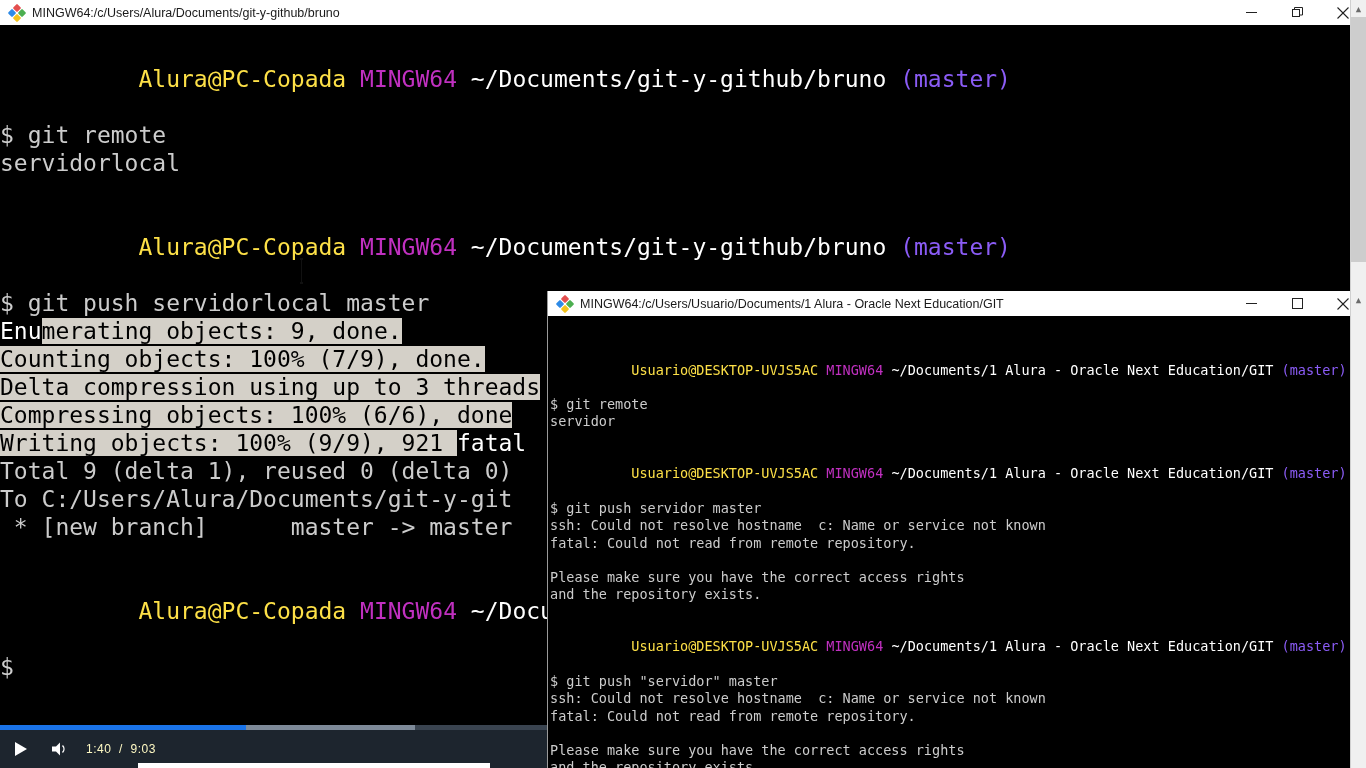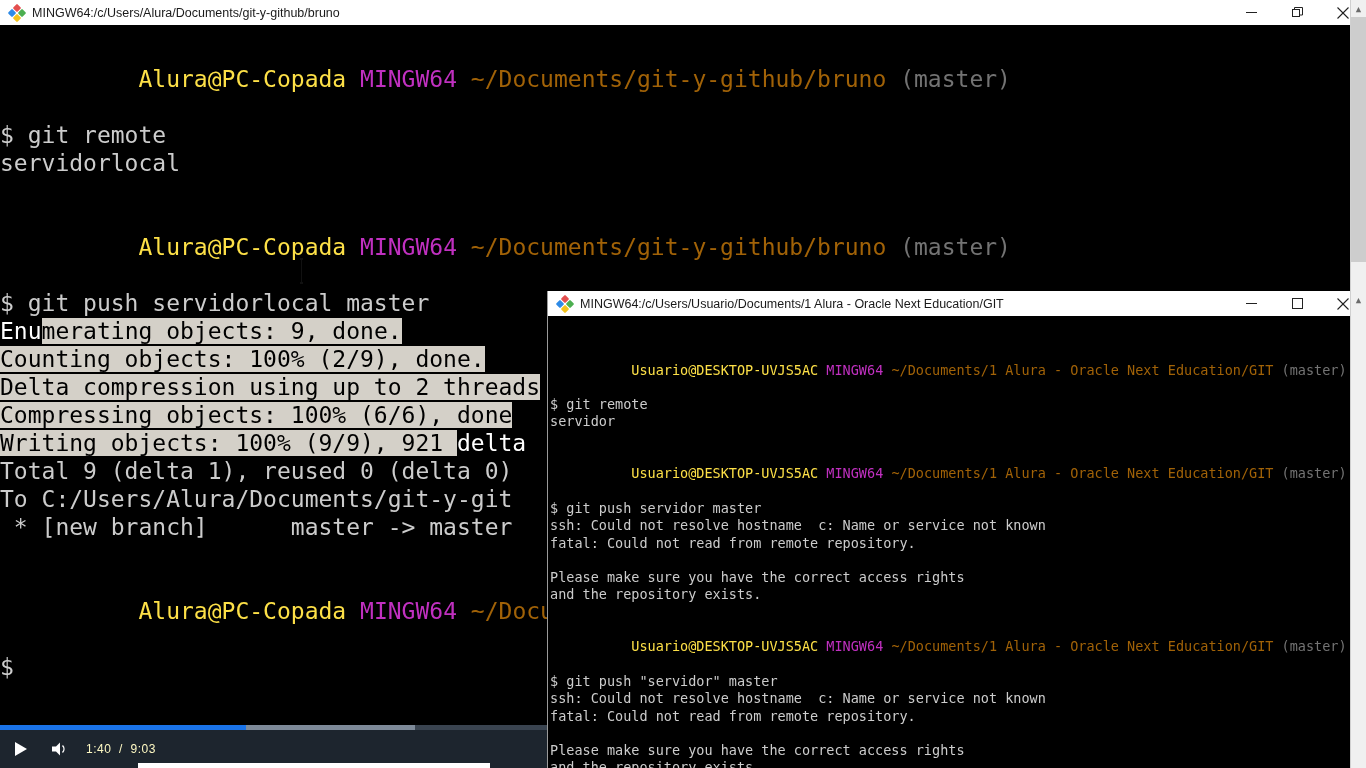--- a/index.html
+++ b/index.html
@@ -44,22 +44,22 @@
 
   
   #win2 { left:547px; top:291px; width:819px; height:477px; border-left:1px solid #9a9a9a;}
   #win2 .titlebar { border-bottom:2px solid #14532d; }
   #win2 .term { top:25px; bottom:0; right:16px; }
   #win2 .scr { font-size:13.5px; line-height:17.3px; padding:11px 0 0 2px; }
 
   
   .c-green  { color:#fde047; }
   .c-mag    { color:#c030c0; }
-  .c-yellow { color:#a16207; }
-  .c-cyan   { color:#737373; }
+  .c-yellow { color:#ffffff; }
+  .c-cyan   { color:#8b5cf6; }
   .c-white  { color:#cccccc; }
   .sel      { background:#d4d0c8; color:#000000; }
   .inv      { background:#000000; color:#ffffff; }
 
   
   .sb { position:absolute; top:0; right:0; width:16px; bottom:0; background:#f0f0f0; border-left:1px solid #d0d0d0; box-sizing:border-box;}
   .sb-arrow { height:17px; display:flex; align-items:center; justify-content:center; color:#6b6b6b; font-size:9px;}
   .sb-thumb { position:absolute; left:0; right:0; background:#cdcdcd; }
 
   
@@ -118,24 +118,24 @@
         </div>
         <div class="line c-white">$ git remote</div>
         <div class="line c-white">servidorlocal</div>
         <div class="line c-white">&nbsp;</div>
         <div class="line">
           <span class="c-green">Alura@PC-Copada</span><span class="c-white"> </span><span class="c-mag">MINGW64</span><span class="c-white"> </span><span class="c-yellow">~/Documents/git-y-github/bruno</span><span class="c-white"> </span><span class="c-cyan">(master)</span>
         </div>
         <div class="line c-white">$ git push servidorlocal master</div>
 
         <div class="line"><span class="inv">Enu</span><span class="sel">merating objects: 9, done.</span></div>
-        <div class="line"><span class="sel">Counting objects: 100% (2/9), done.</span></div>
-        <div class="line"><span class="sel">Delta compression using up to 2 threads</span></div>
+        <div class="line"><span class="sel">Counting objects: 100% (7/9), done.</span></div>
+        <div class="line"><span class="sel">Delta compression using up to 3 threads</span></div>
         <div class="line"><span class="sel">Compressing objects: 100% (6/6), done</span></div>
-        <div class="line"><span class="sel">Writing objects: 100% (9/9), 921 </span><span class="inv">delta</span></div>
+        <div class="line"><span class="sel">Writing objects: 100% (9/9), 921 </span><span class="inv">fatal</span></div>
 
         <div class="line c-white">Total 9 (delta 1), reused 0 (delta 0)</div>
         <div class="line c-white">To C:/Users/Alura/Documents/git-y-git</div>
         <div class="line c-white"> * [new branch]      master -&gt; master</div>
         <div class="line c-white">&nbsp;</div>
         <div class="line">
           <span class="c-green">Alura@PC-Copada</span><span class="c-white"> </span><span class="c-mag">MINGW64</span><span class="c-white"> </span><span class="c-yellow">~/Documents/g</span>
         </div>
         <div class="line c-white">$</div>
       </div>

